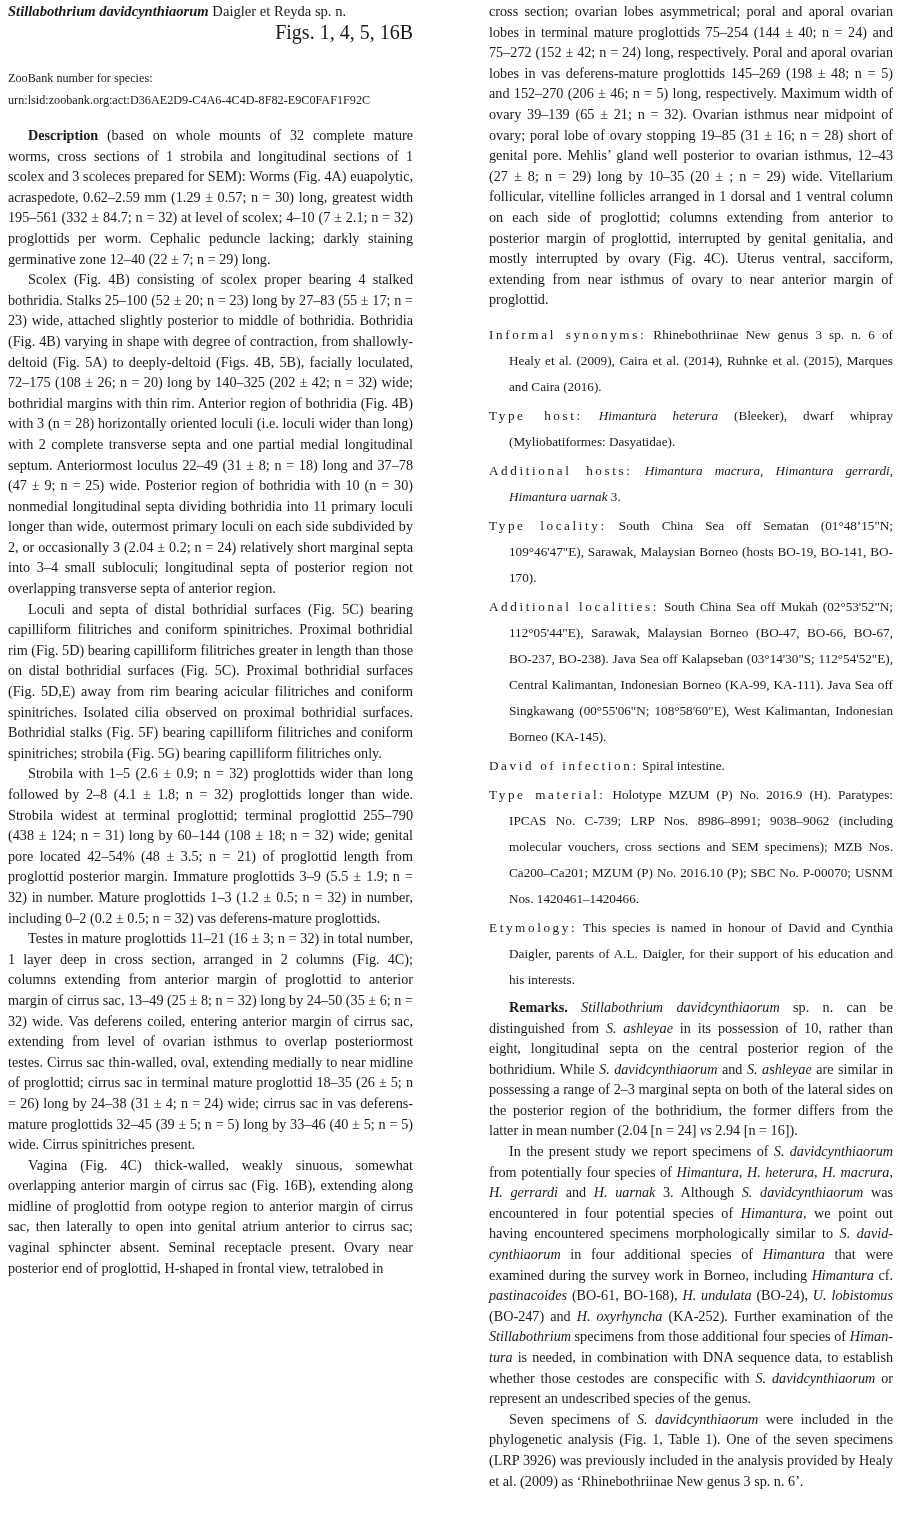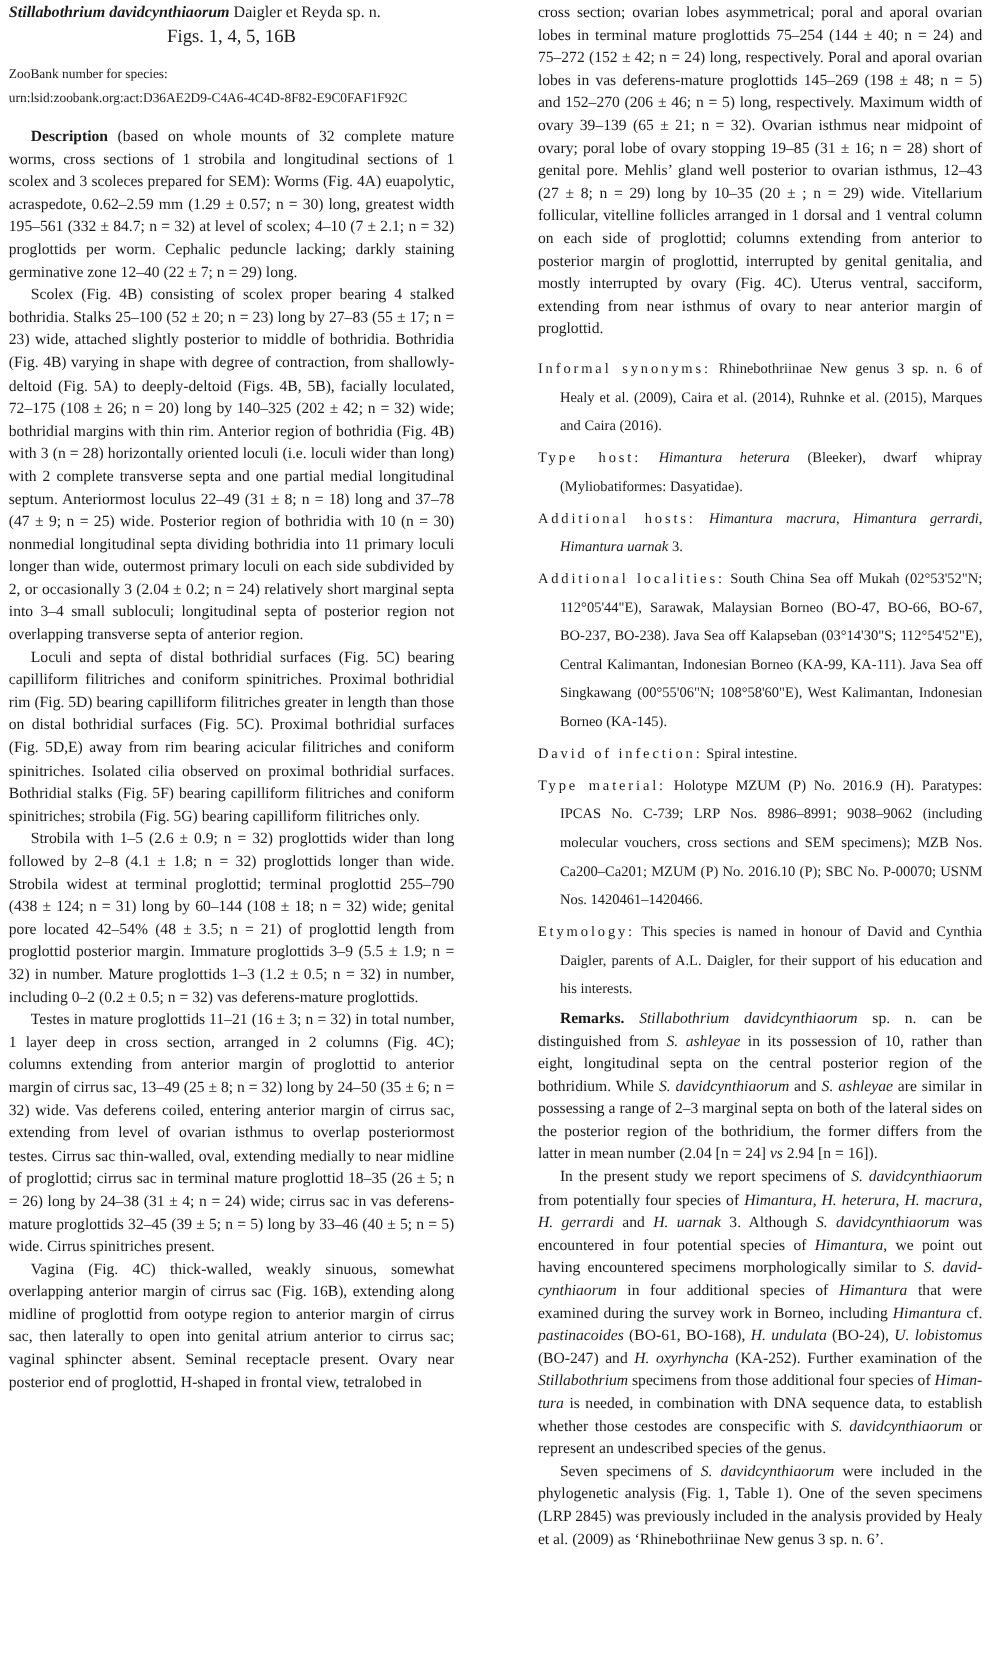--- a/index.html
+++ b/index.html
@@ -12,21 +12,21 @@
     position: absolute; top: 1px;
     font-size: 14.2px; line-height: 20.6px;
     text-align: justify; hyphens: manual;
   }
   .col-left { left: 8px; width: 405px; }
   .col-right { left: 489px; width: 404px; }
   p { margin: 0; }
   .indent { text-indent: 20px; }
   .title-line { font-size: 14.6px; line-height: 21px; }
   .title-line .species { font-weight: bold; font-style: italic; }
-  .figs-line { text-align: center; font-size: 17px; line-height: 21px; margin-bottom: 13px; }
+  .figs-line { text-align: right; font-size: 20px; line-height: 21px; margin-bottom: 24px; }
   .zoobank { font-size: 12.2px; line-height: 22px; text-align: left; }
   .zoobank-block { margin-bottom: 14px; }
   .heading-bold { font-weight: bold; margin-top: 38px; }
   .it { font-style: italic; }
   .section {
     padding-left: 20px; text-indent: -20px; margin-top: 3px;
     font-size: 13.2px; line-height: 26px;
   }
   .label-spaced { letter-spacing: 2.6px; }
   .first-right-section { margin-top: 12px; }
@@ -54,25 +54,26 @@
 
 <div class="col col-right">
   <p id="split-cont">cross section; ovarian lobes asymmetrical; poral and apo­ral ovarian lobes in terminal mature proglottids 75–254 (144 ± 40; n = 24) and 75–272 (152 ± 42; n = 24) long, respectively. Poral and aporal ovarian lobes in vas def­erens-mature proglottids 145–269 (198 ± 48; n = 5) and 152–270 (206 ± 46; n = 5) long, respectively. Maximum width of ovary 39–139 (65 ± 21; n = 32). Ovarian isthmus near midpoint of ovary; poral lobe of ovary stopping 19–85 (31 ± 16; n = 28) short of genital pore. Mehlis’ gland well posterior to ovarian isthmus, 12–43 (27 ± 8; n = 29) long by 10–35 (20 ±  ; n = 29) wide. Vitellarium follicular, vitel­line follicles arranged in 1 dorsal and 1 ventral column on each side of proglottid; columns extending from anterior to posterior margin of proglottid, interrupted by genital gen­italia, and mostly interrupted by ovary (Fig. 4C). Uterus ventral, sacciform, extending from near isthmus of ovary to near anterior margin of proglottid.</p>
 
   <p class="section first-right-section"><span class="label-spaced">Informal synonyms:</span><span> Rhinebothriinae New genus 3 sp. n. 6 of Healy et al. (2009), Caira et al. (2014), Ruhnke et al. (2015), Marques and Caira (2016).</span></p>
 
   <p class="section"><span class="label-spaced">Type host:</span><span class="it"> Himantura heterura</span><span> (Bleeker), dwarf whipray (Myliobatiformes: Dasyatidae).</span></p>
 
   <p class="section"><span class="label-spaced">Additional hosts:</span><span class="it"> Himantura macrura</span><span>, </span><span class="it">Himantura ger­rardi</span><span>, </span><span class="it">Himantura uarnak</span><span> 3.</span></p>
 
+  <p class="section"><span class="label-spaced">Type locality:</span><span> South China Sea off Sematan (01°48’15"N; 109°46'47"E), Sarawak, Malaysian Borneo (hosts BO-19, BO-141, BO-170).</span></p>
 
   <p class="section"><span class="label-spaced">Additional localities:</span><span> South China Sea off Mukah (02°53'52"N; 112°05'44"E), Sarawak, Malaysian Borneo (BO-47, BO-66, BO-67, BO-237, BO-238). Java Sea off Kal­apseban (03°14'30"S; 112°54'52"E), Central Kalimantan, In­donesian Borneo (KA-99, KA-111). Java Sea off Singkawang (00°55'06"N; 108°58'60"E), West Kalimantan, Indonesian Borneo (KA-145).</span></p>
 
   <p class="section"><span class="label-spaced">David of infection:</span><span> Spiral intestine.</span></p>
 
   <p class="section"><span class="label-spaced">Type material:</span><span> Holotype MZUM (P) No. 2016.9 (H). Para­types: IPCAS No. C-739; LRP Nos. 8986–8991; 9038–9062 (including molecular vouchers, cross sections and SEM spec­imens); MZB Nos. Ca200–Ca201; MZUM (P) No. 2016.10 (P); SBC No. P-00070; USNM Nos. 1420461–1420466.</span></p>
 
   <p class="section"><span class="label-spaced">Etymology:</span><span> This species is named in honour of David and Cynthia Daigler, parents of A.L. Daigler, for their support of his education and his interests.</span></p>
 
   <p class="indent remarks-block"><span class="heading-bold">Remarks.</span><span><span> </span><span class="it">Stillabothrium davidcynthiaorum</span><span> sp. n. can be distinguished from </span><span class="it">S. ashleyae</span><span> in its possession of 10, rather than eight, longitudinal septa on the central poste­rior region of the bothridium. While </span><span class="it">S. davidcynthiaorum</span><span> and </span><span class="it">S. ashleyae</span><span> are similar in possessing a range of 2–3 marginal septa on both of the lateral sides on the posterior region of the bothridium, the former differs from the latter in mean number (2.04 [n = 24] </span><span class="it">vs</span><span> 2.94 [n = 16]).</span></span></p>
   <p class="indent"><span>In the present study we report specimens of </span><span class="it">S. david­cynthiaorum</span><span> from potentially four species of </span><span class="it">Himantura</span><span>, </span><span class="it">H. heterura</span><span>, </span><span class="it">H. macrura</span><span>, </span><span class="it">H. gerrardi</span><span> and </span><span class="it">H. uarnak</span><span> 3. Although </span><span class="it">S. davidcynthiaorum</span><span> was encountered in four potential species of </span><span class="it">Himantura,</span><span> we point out having en­countered specimens morphologically similar to </span><span class="it">S. david­cynthiaorum</span><span> in four additional species of </span><span class="it">Himantura</span><span> that were examined during the survey work in Borneo, includ­ing </span><span class="it">Himantura</span><span> cf. </span><span class="it">pastinacoides</span><span> (BO-61, BO-168), </span><span class="it">H. un­dulata</span><span> (BO-24), </span><span class="it">U. lobistomus</span><span> (BO-247) and </span><span class="it">H. oxyrhyn­cha</span><span> (KA-252). Further examination of the </span><span class="it">Stillabothrium</span><span> specimens from those additional four species of </span><span class="it">Himan­tura</span><span> is needed, in combination with DNA sequence data, to establish whether those cestodes are conspecific with </span><span class="it">S. davidcynthiaorum</span><span> or represent an undescribed species of the genus.</span></p>
-  <p class="indent"><span>Seven specimens of </span><span class="it">S. davidcynthiaorum</span><span> were included in the phylogenetic analysis (Fig. 1, Table 1). One of the seven specimens (LRP 2845) was previously included in the analysis provided by Healy et al. (2009) as ‘Rhineboth­riinae New genus 3 sp. n. 6’.</span></p>
+  <p class="indent"><span>Seven specimens of </span><span class="it">S. davidcynthiaorum</span><span> were included in the phylogenetic analysis (Fig. 1, Table 1). One of the seven specimens (LRP 3926) was previously included in the analysis provided by Healy et al. (2009) as ‘Rhineboth­riinae New genus 3 sp. n. 6’.</span></p>
 </div>
 
 </body></html>

